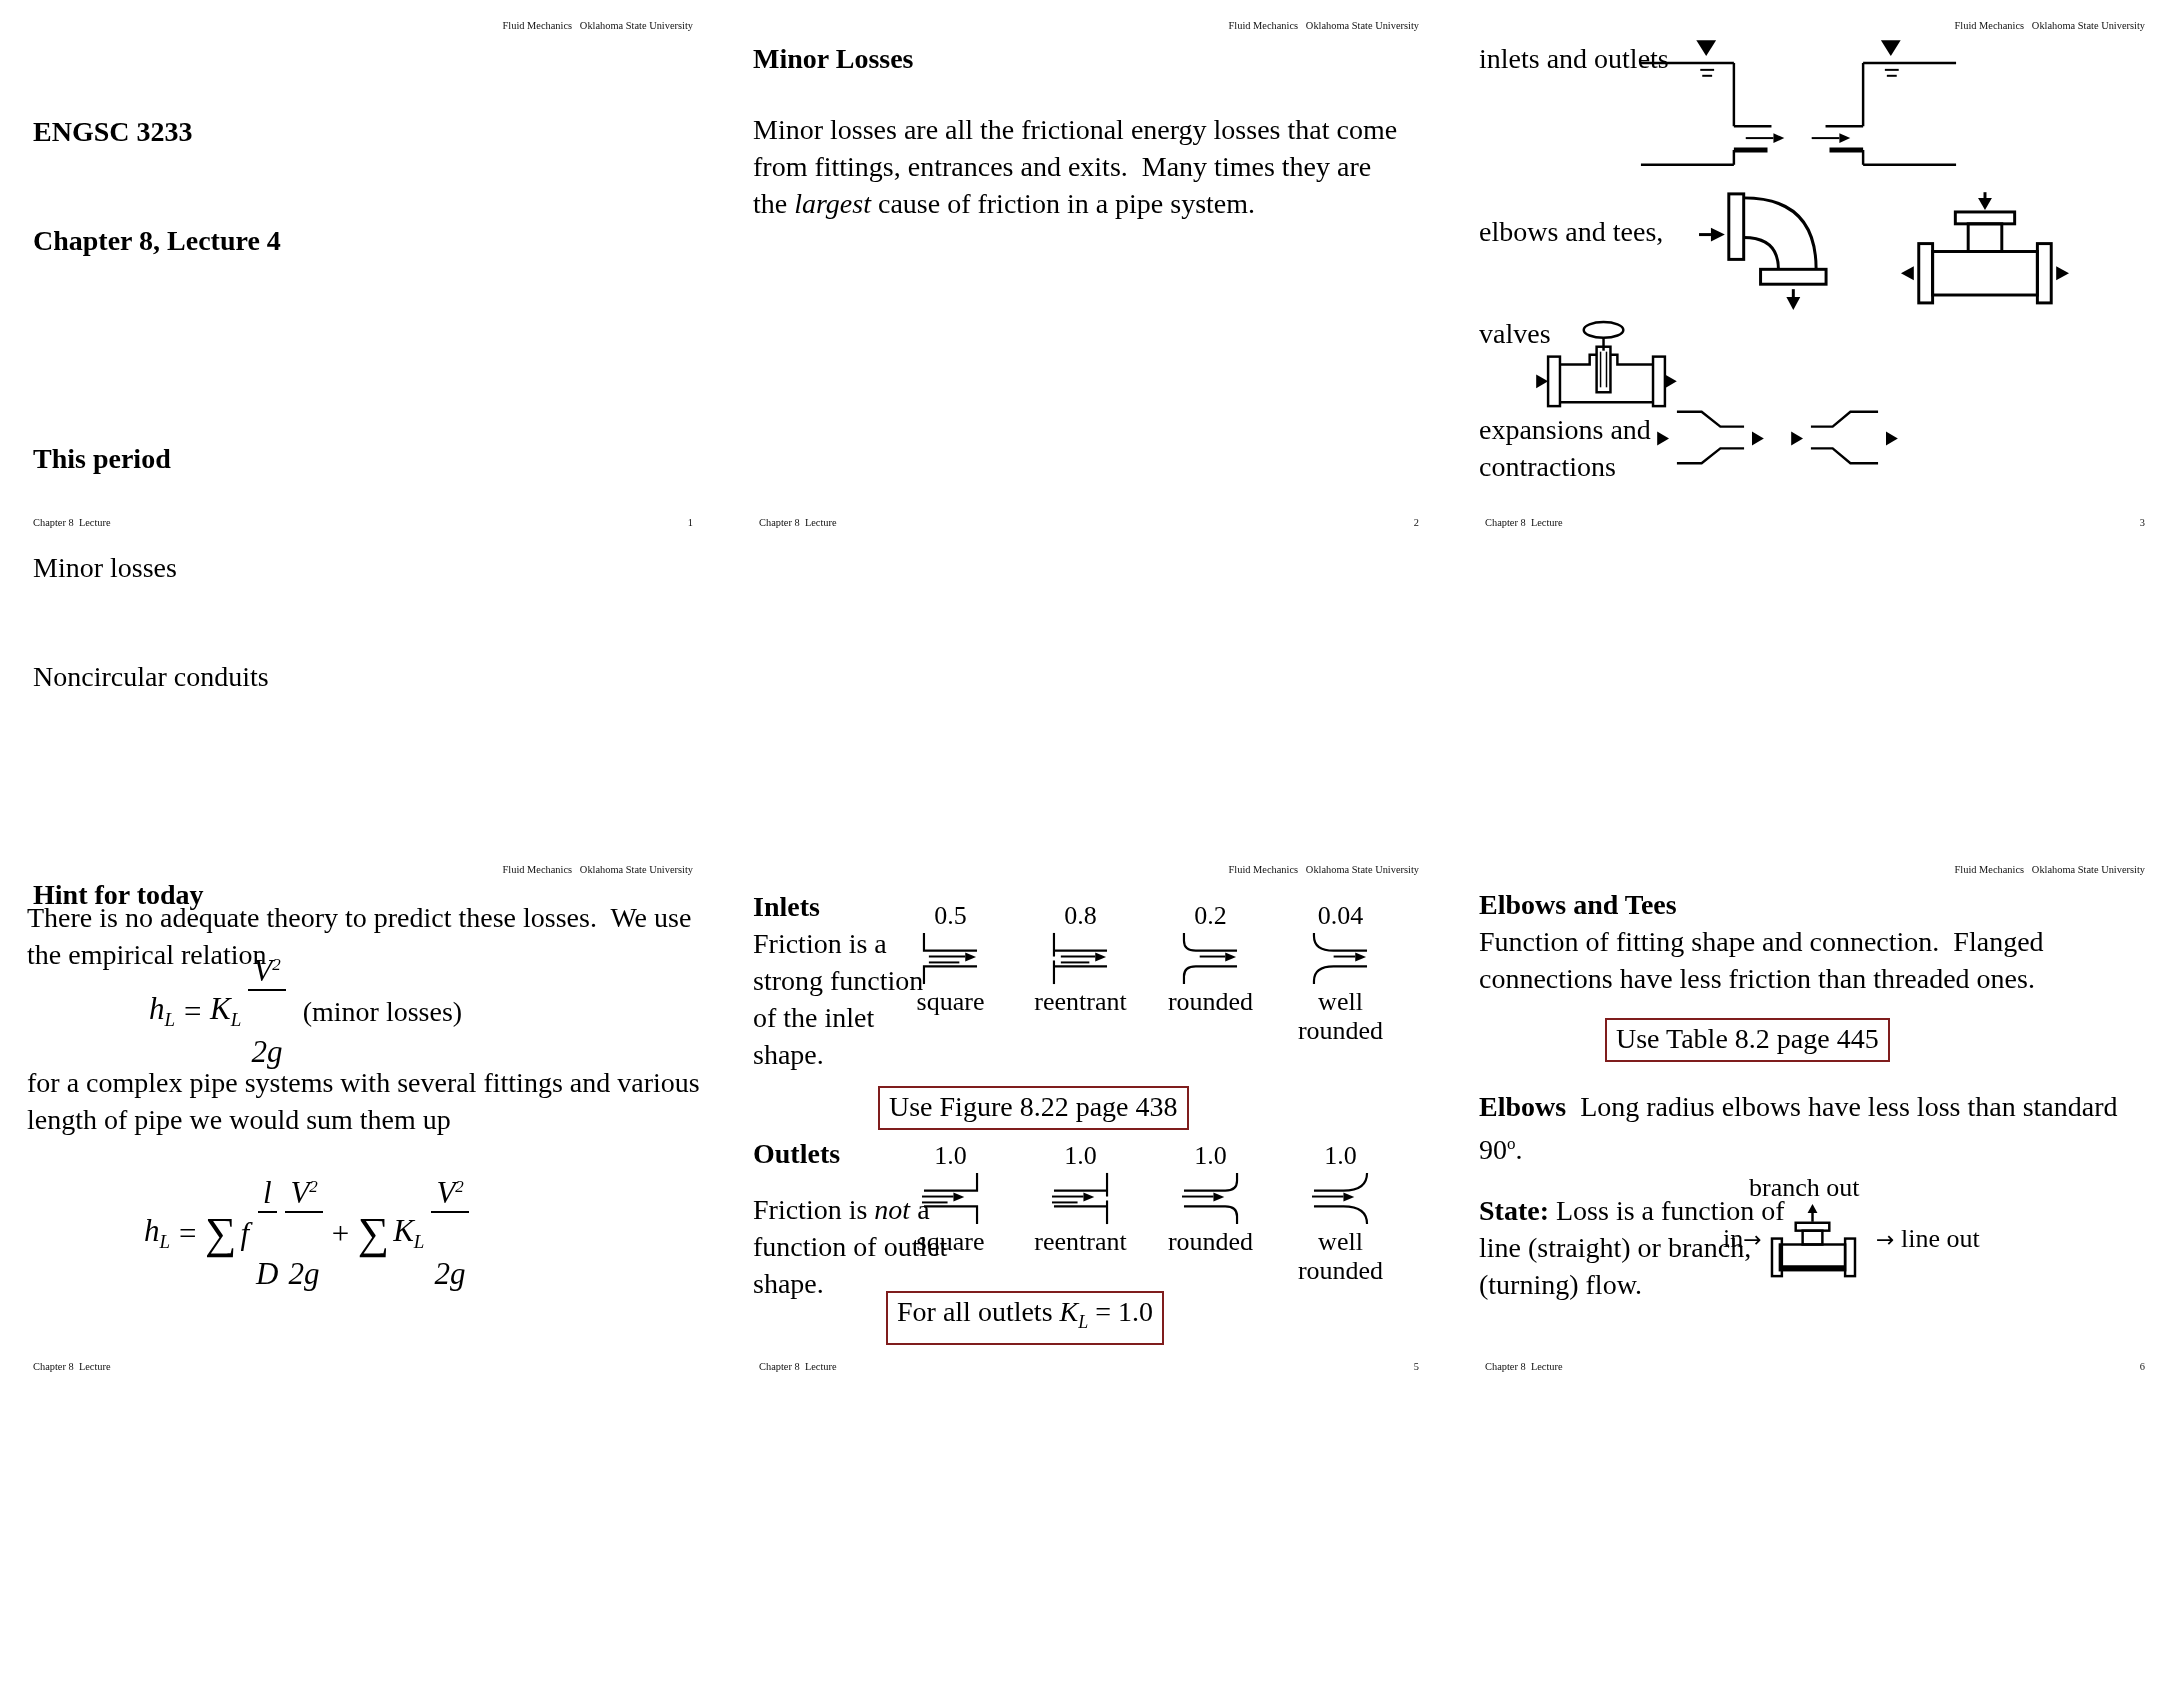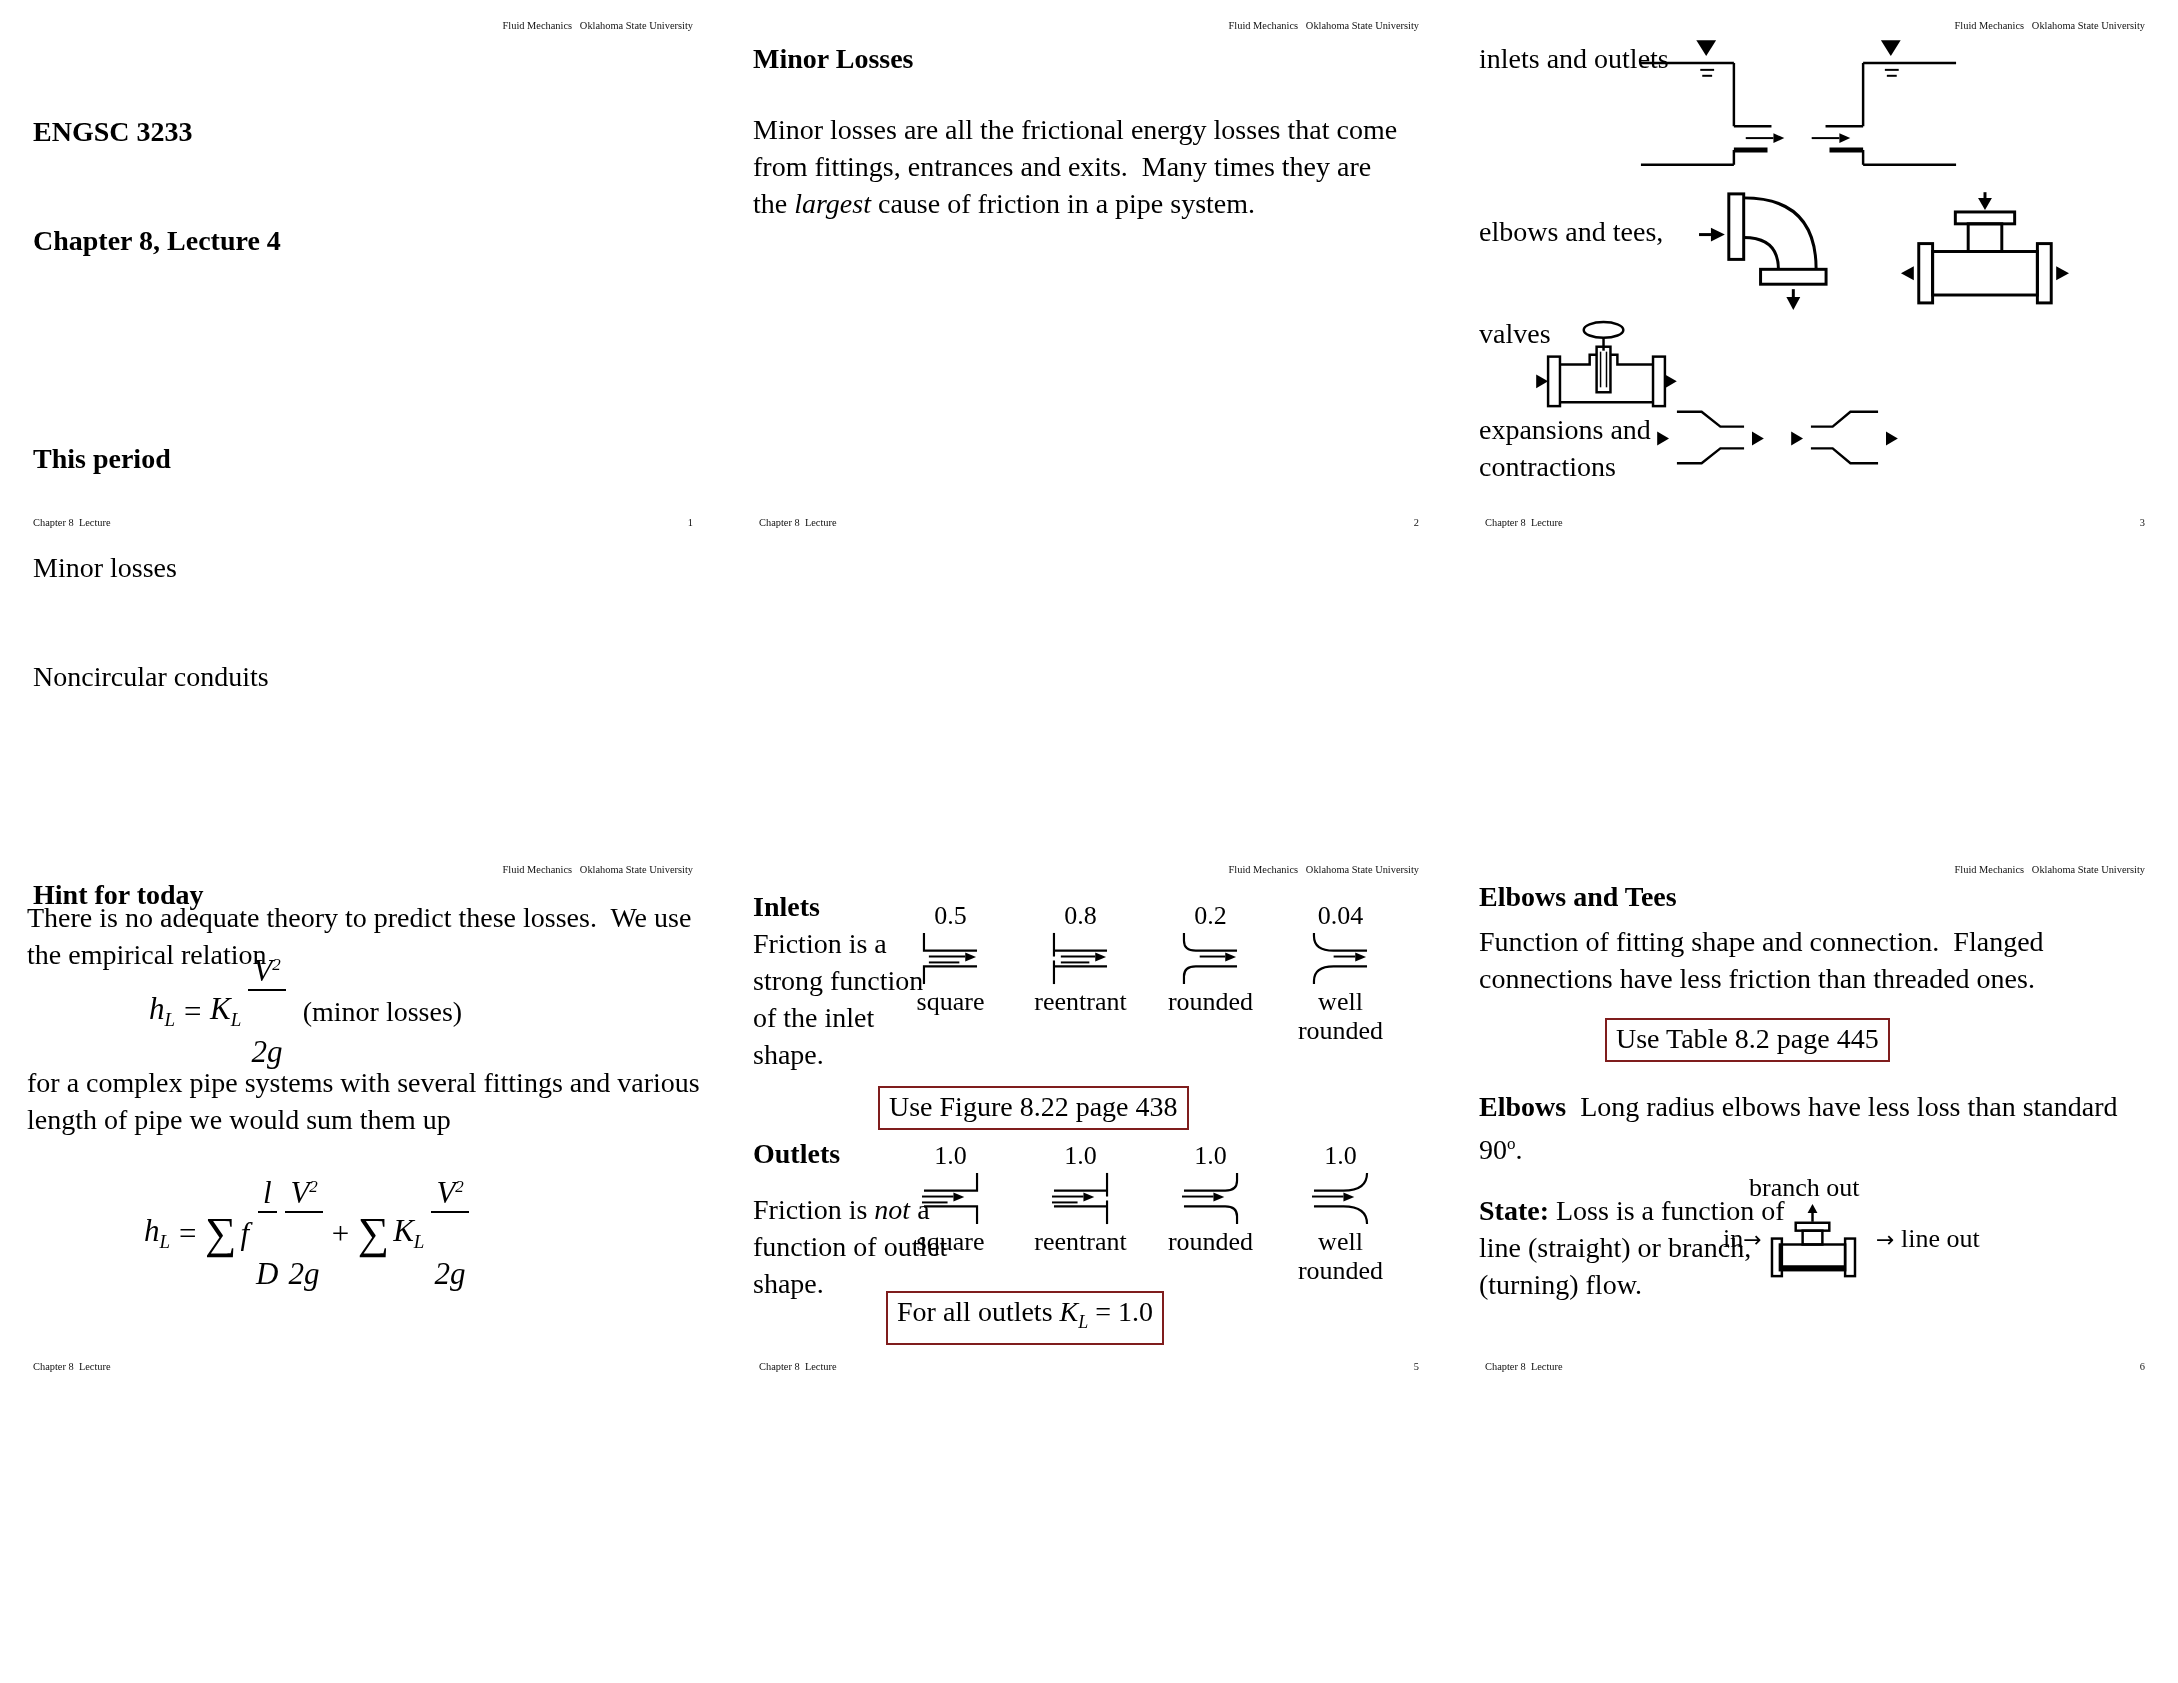--- a/index.html
+++ b/index.html
@@ -303,21 +303,21 @@
     </div>
 
     <div class="box" style="left:160px;top:447px"><span>For all outlets </span><span class="it"><span>K</span><sub style="font-size:18px">L</sub></span><span> = 1.0</span></div>
 
     <div class="s-footer">Chapter 8  Lecture</div>
     <div class="s-page">5</div>
   </div>
 
   <div class="slide" style="left:1452px;top:844px">
     <div class="s-header">Fluid Mechanics   Oklahoma State University</div>
-    <div class="t b" style="left:27px;top:34px">Elbows and Tees</div>
+    <div class="t b" style="left:27px;top:42px">Elbows and Tees</div>
     <div class="t" style="left:27px;top:79px;width:648px">Function of fitting shape and connection.  Flanged connections have less friction than threaded ones.</div>
     <div class="box" style="left:153px;top:174px">Use Table 8.2 page 445</div>
 
     <div class="t" style="left:27px;top:244px;width:648px"><span class="b">Elbows</span><span>  Long radius elbows have less loss than standard 90</span><sup style="font-size:17px">o</sup><span>.</span></div>
 
     <div class="t" style="left:27px;top:348px;width:307px"><span class="b">State:</span><span> Loss is a function of line (straight) or branch, (turning) flow.</span></div>
 
     <div class="teewrap" style="left:275px;top:329px">
       <div class="teelbl" style="left:22px;top:0">branch out</div>
       <svg style="left:38px;top:30px" width="95" height="83" viewBox="0 0 96 84">

